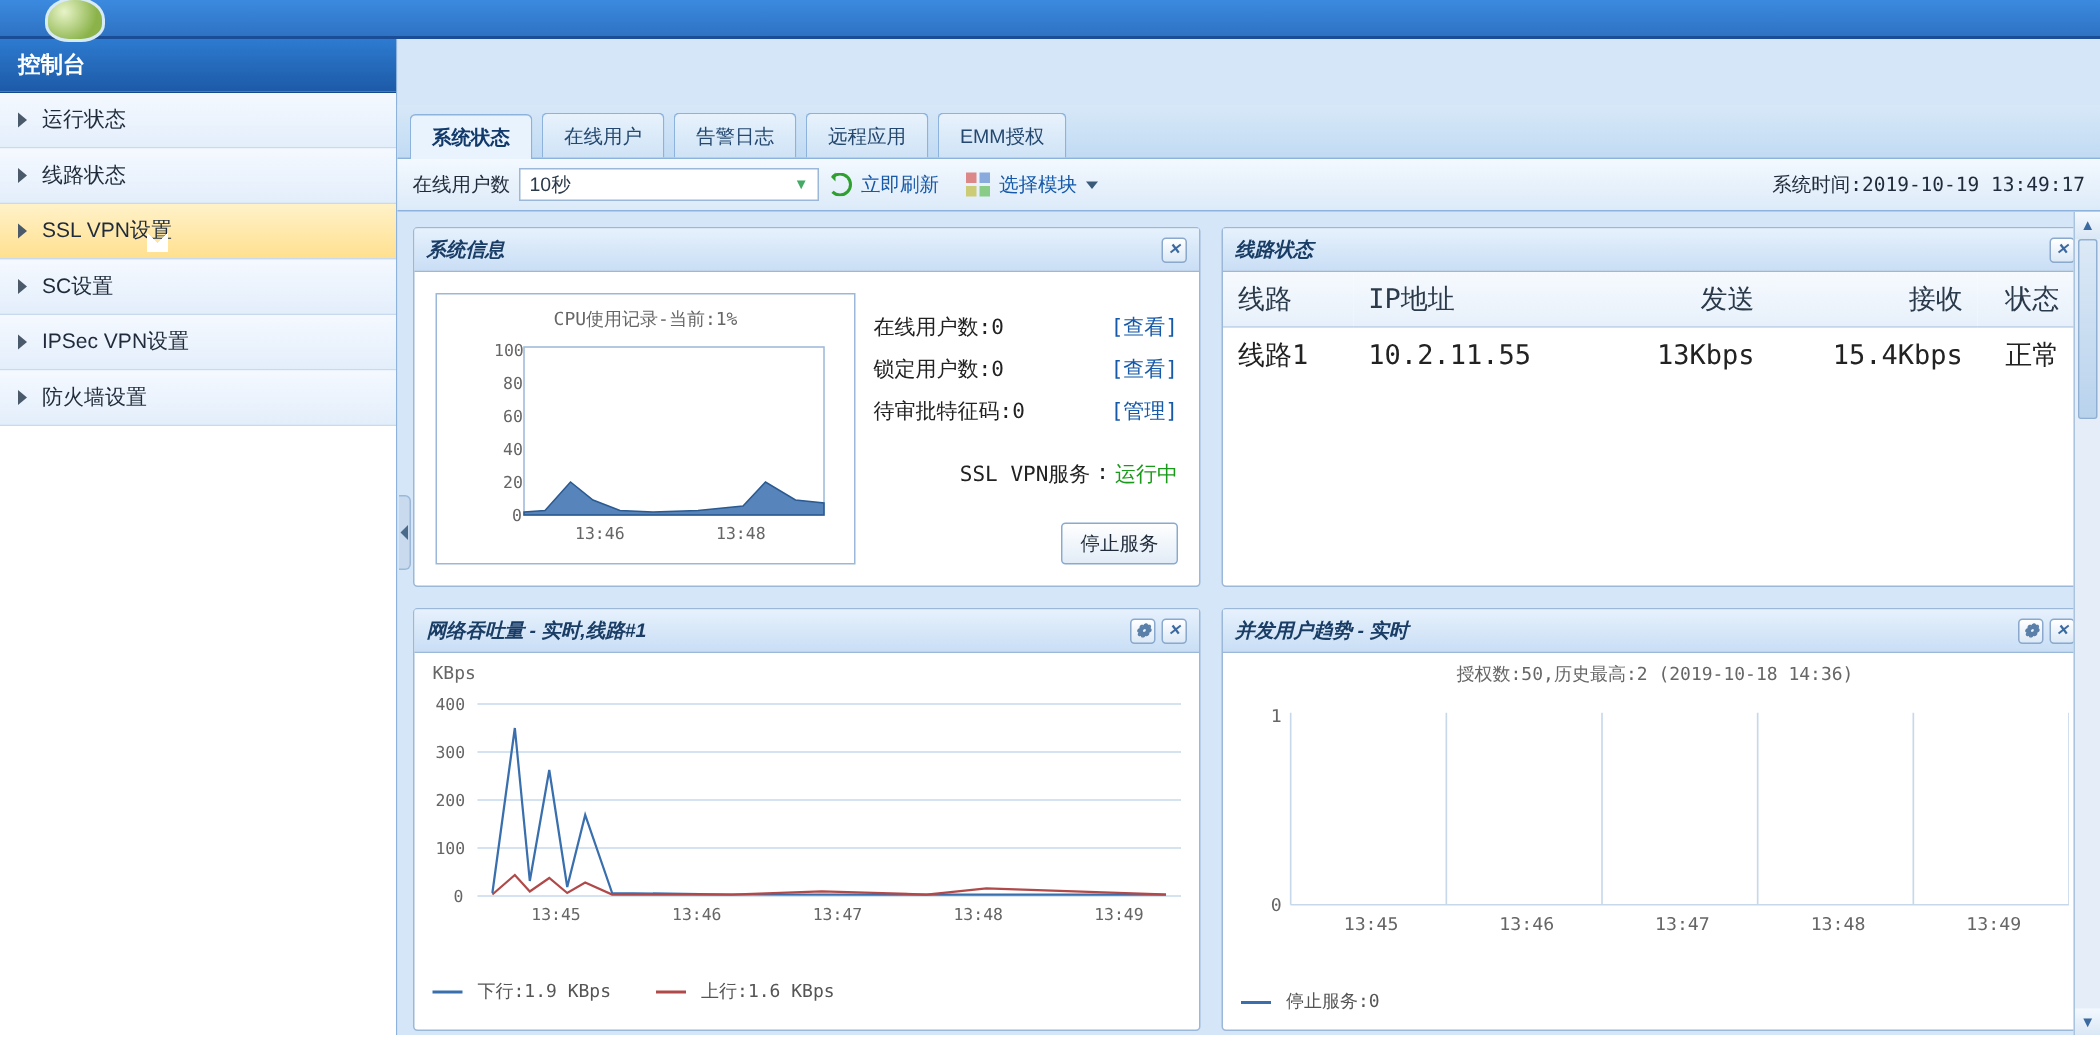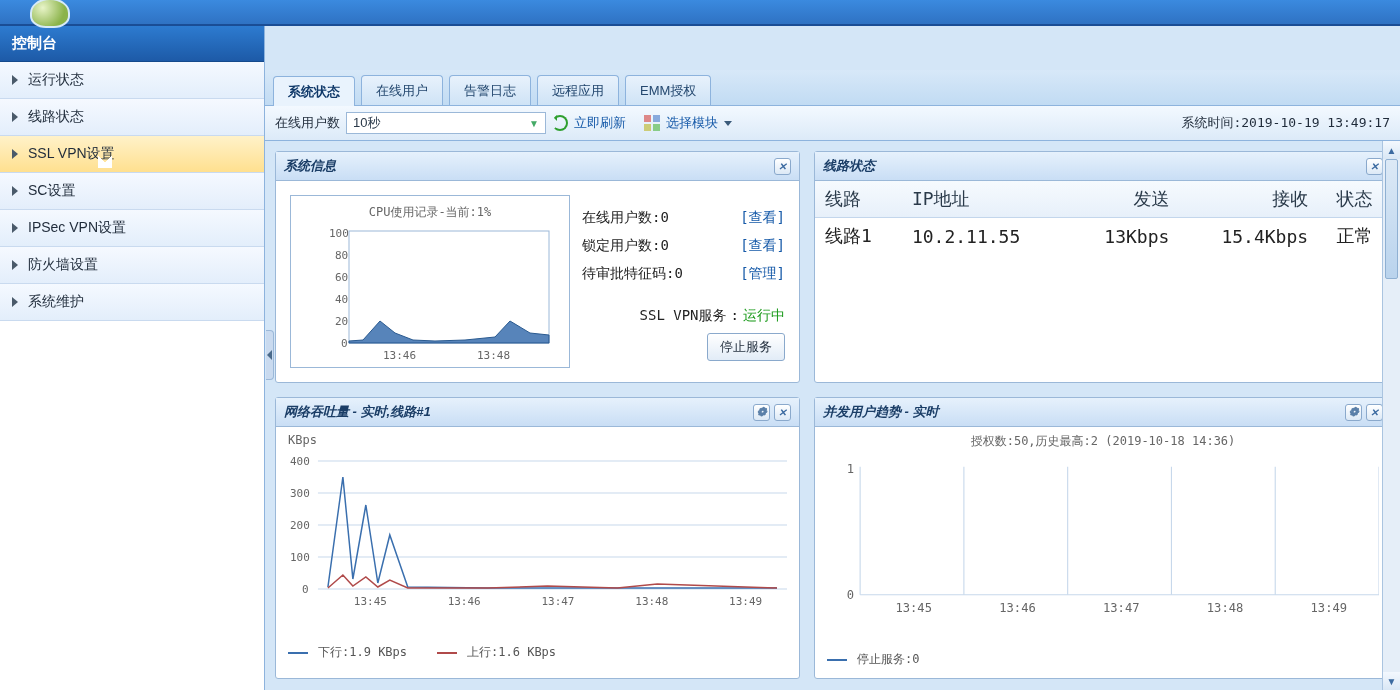--- a/index.html
+++ b/index.html
@@ -285,24 +285,20 @@
           <span class="arrow"></span>
           <span>SC设置</span>
         </div>
         <div class="sidebar-item">
           <span class="arrow"></span>
           <span>IPSec VPN设置</span>
         </div>
         <div class="sidebar-item">
           <span class="arrow"></span>
           <span>防火墙设置</span>
-        </div>
-        <div class="sidebar-item">
-          <span class="arrow"></span>
-          <span>系统维护</span>
         </div>
       </div>
   </div>
 
   <div class="content">
     <div class="tabs" id="tabstrip">
         <div class="tab active">系统状态</div>
         <div class="tab">在线用户</div>
         <div class="tab">告警日志</div>
         <div class="tab">远程应用</div>
@@ -367,21 +363,21 @@
                 <span><span class="k">锁定用户数</span>:<span class="v">0</span></span>
                 <a>查看</a>
               </div>
               <div class="row-stat">
                 <span><span class="k">待审批特征码</span>:<span class="v">0</span></span>
                 <a>管理</a>
               </div>
               <div class="svc">
                 <span>SSL VPN服务</span>:<span class="running">运行中</span>
               </div>
-              <div style="text-align:right;margin-top:8px;">
+              <div style="text-align:right;margin-top:23px;">
                 <button class="btn">停止服务</button>
               </div>
             </div>
           </div>
         </div>
 
         <div class="panel right">
           <div class="panel-header">
             <span>线路状态</span>
             <div class="tools">

